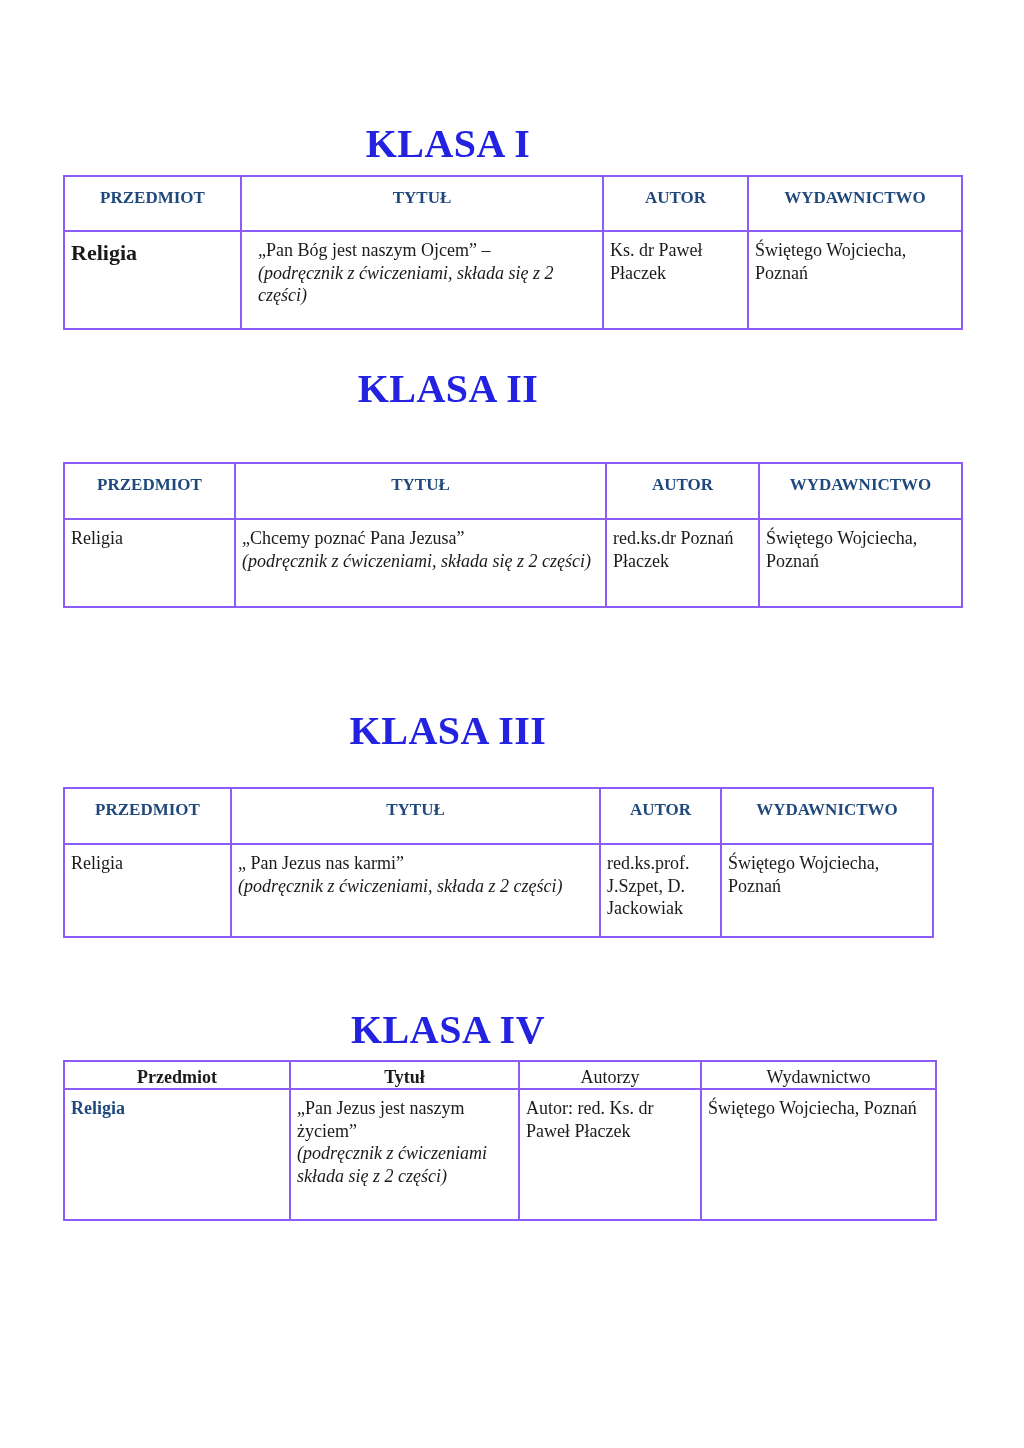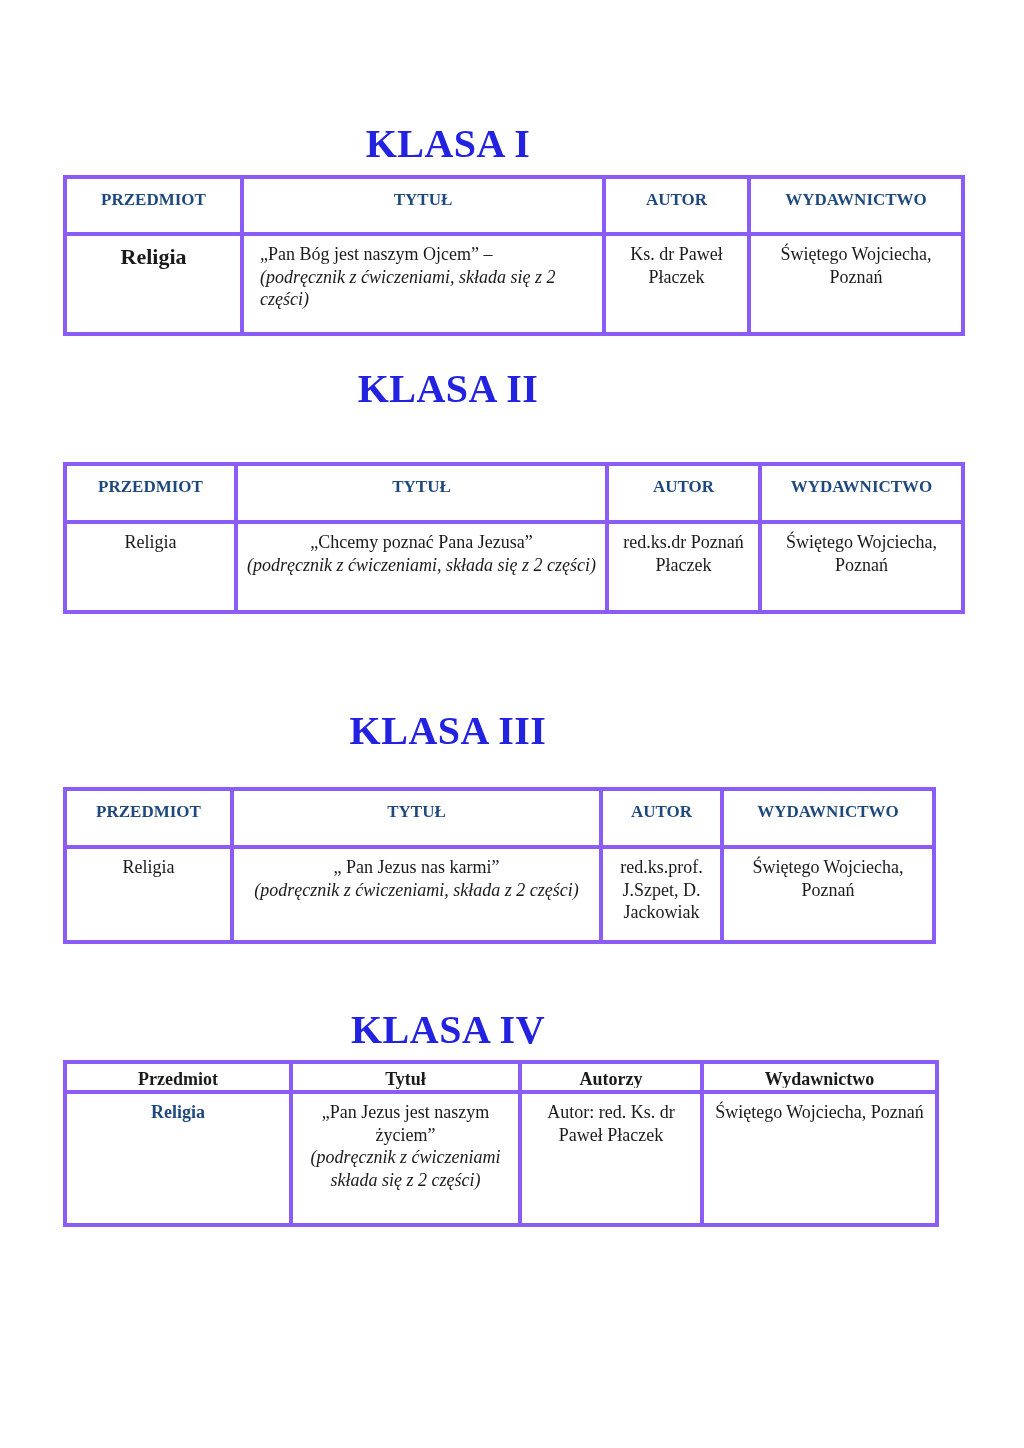--- a/index.html
+++ b/index.html
@@ -27,36 +27,35 @@
   #title-3 { top: 709px; font-family: Liberation Serif, serif; }
   #title-4 { top: 1008px; }
 
   table {
     position: absolute;
     border-collapse: collapse;
     table-layout: fixed;
     background: #ffffff;
   }
   th, td {
-    border: 4px solid #8b5cf6;
+    border: 2px solid #8b5cf6;
     vertical-align: top;
     overflow: hidden;
     margin-left: 43px;
   }
   th {
     font-weight: bold;
     color: #1f497d;
     font-size: 17px;
     text-align: center;
     padding: 11px 4px 0 4px;
   }
   td {
     font-size: 18px;
     line-height: 1.25;
-    text-align: center;
     padding: 7px 6px 0 6px;
   }
   .note { font-style: italic; display: block; }
 
   
   #table-1 { left: 63px; top: 175px; }
   #table-1 th { height: 42px; }
   #table-1 td { height: 89px; }
   #table-1 .subject-cell { font-weight: bold; font-size: 22px; }
   #table-1 .title-cell { text-align: left; padding-left: 16px; }
@@ -67,21 +66,21 @@
   #table-2 td { height: 79px; }
 
   
   #table-3 { left: 63px; top: 787px; }
   #table-3 th { height: 43px; }
   #table-3 td { height: 84px; }
 
   
   #table-4 { left: 63px; top: 1060px; }
   #table-4 th { height: 18px; padding-top: 5px; color: #1a1a1a; font-size: 18px; }
-  #table-4 th.light { font-weight: bold; border-radius: 9px; }
+  #table-4 th.light { font-weight: normal; border-radius: 9px; }
   #table-4 td { height: 122px; }
   #table-4 .subject-cell { font-weight: bold; color: #1f497d; }
 </style>
 </head>
 <body>
 
 <div id="title-1" class="klasa-title">KLASA I</div>
 
 <table id="table-1">
   <colgroup>

